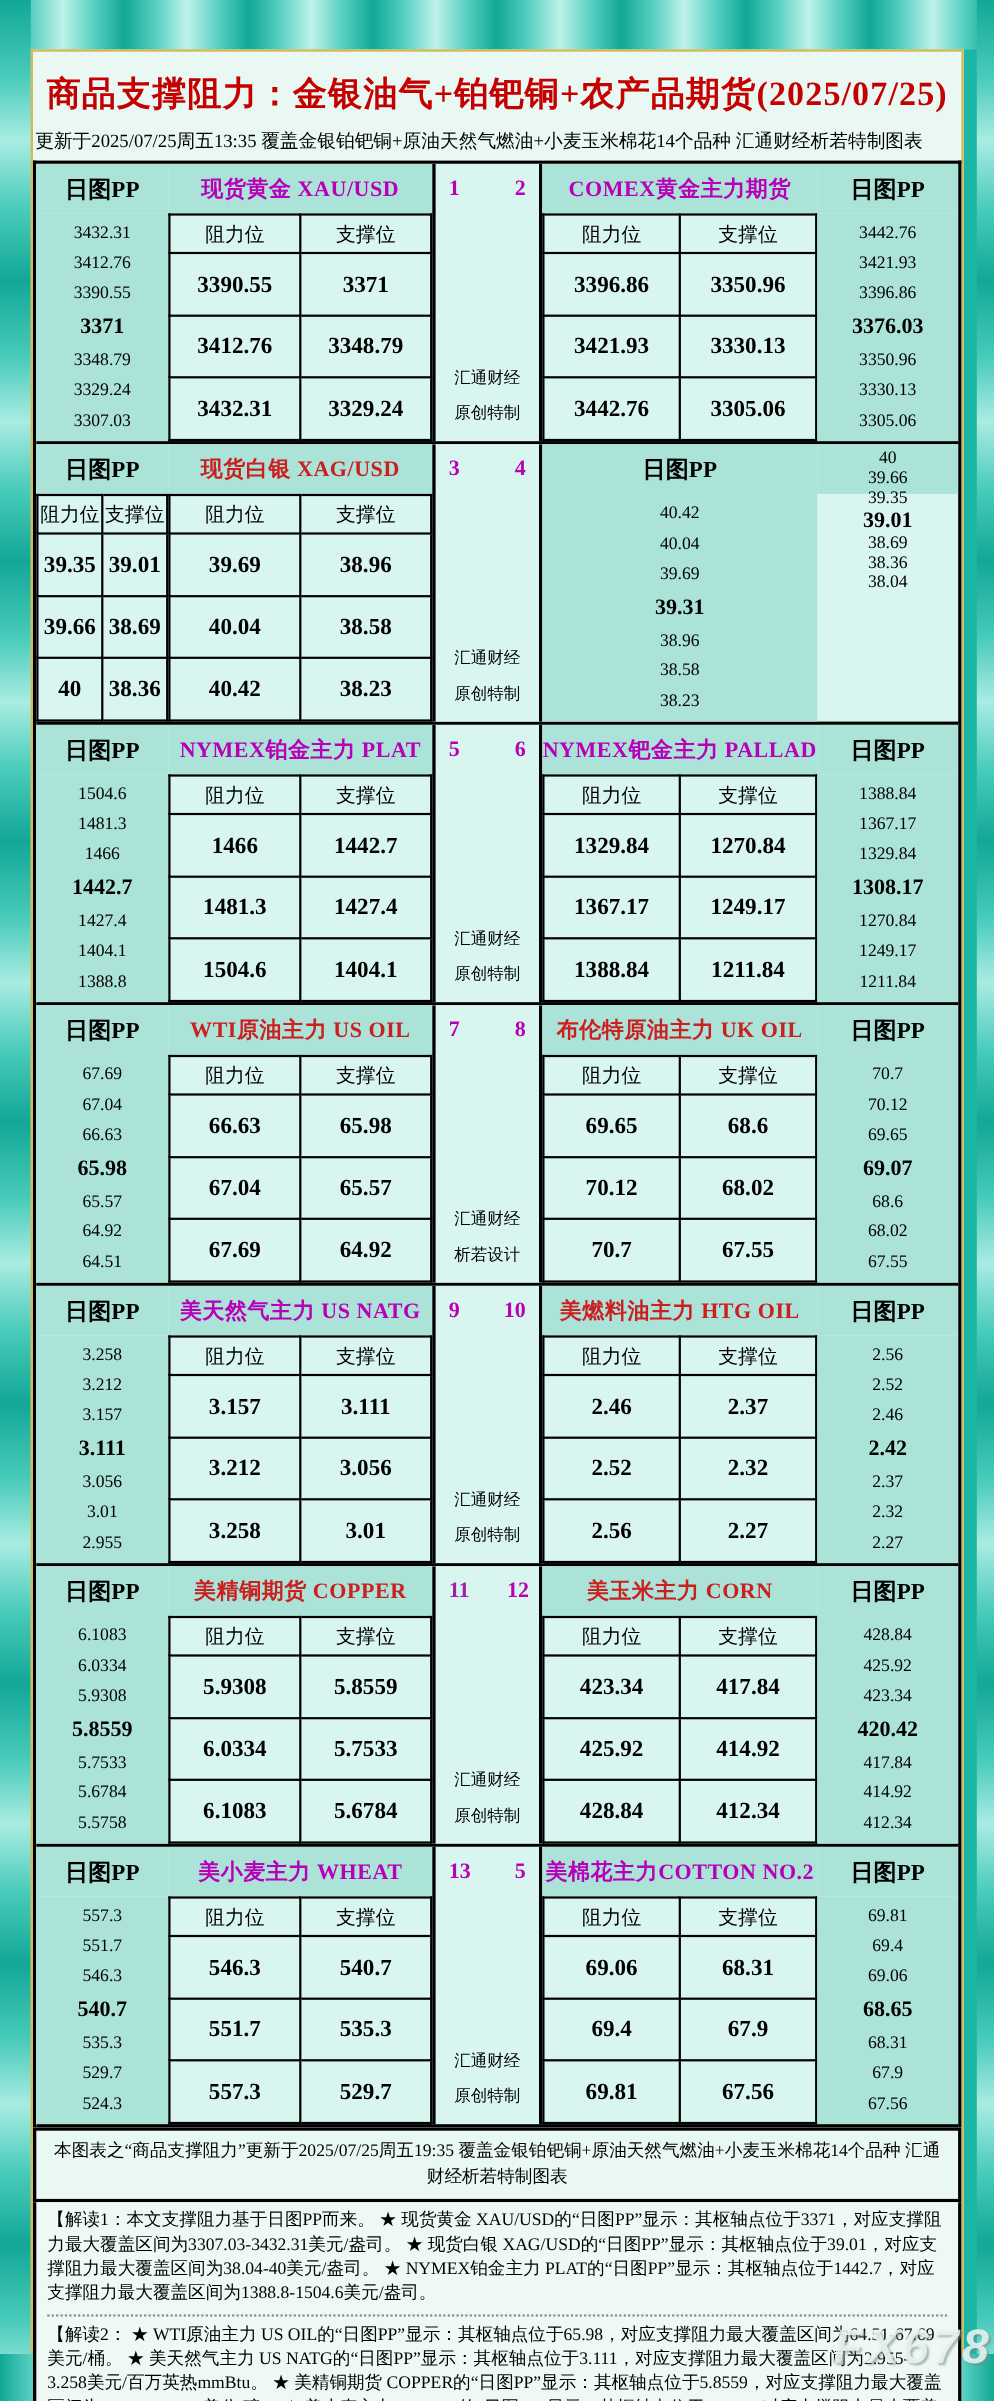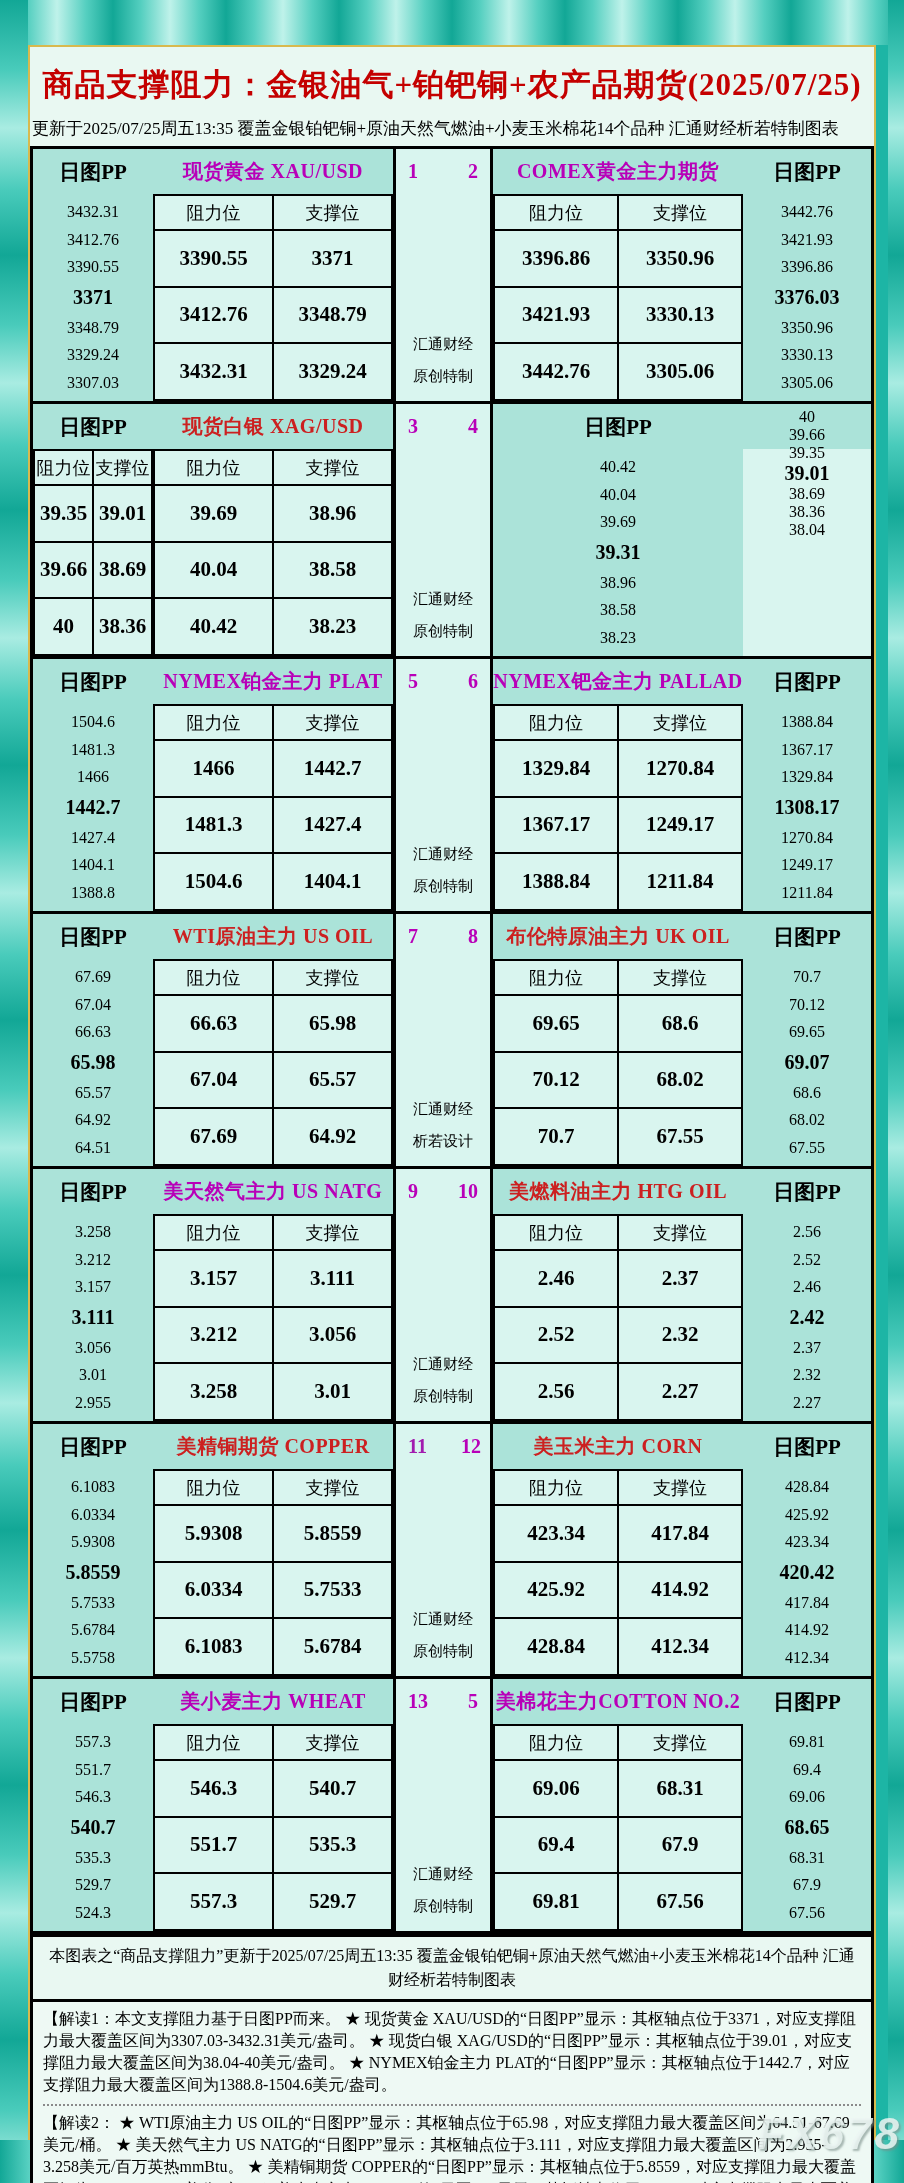--- a/index.html
+++ b/index.html
@@ -640,21 +640,21 @@
       <span class="pv">69.4</span>
       <span class="pv">69.06</span>
       <span class="pv">68.65</span>
       <span class="pv">68.31</span>
       <span class="pv">67.9</span>
       <span class="pv">67.56</span>
     </div>
   </div>
 </div>
 
-    <div class="summary">本图表之“商品支撑阻力”更新于2025/07/25周五13:35 覆盖金银铂钯铜+原油天然气燃油+小麦玉米棉花14个品种 汇通财经析若特制图表</div>
+    <div class="summary">本图表之“商品支撑阻力”更新于2025/07/25周五19:35 覆盖金银铂钯铜+原油天然气燃油+小麦玉米棉花14个品种 汇通财经析若特制图表</div>
     <div class="notes">
       <div class="note1">【解读1：本文支撑阻力基于日图PP而来。 ★ 现货黄金 XAU/USD的“日图PP”显示：其枢轴点位于3371，对应支撑阻力最大覆盖区间为3307.03-3432.31美元/盎司。 ★ 现货白银 XAG/USD的“日图PP”显示：其枢轴点位于39.01，对应支撑阻力最大覆盖区间为38.04-40美元/盎司。 ★ NYMEX铂金主力 PLAT的“日图PP”显示：其枢轴点位于1442.7，对应支撑阻力最大覆盖区间为1388.8-1504.6美元/盎司。</div>
       <div class="note2">【解读2： ★ WTI原油主力 US OIL的“日图PP”显示：其枢轴点位于65.98，对应支撑阻力最大覆盖区间为64.51-67.69美元/桶。 ★ 美天然气主力 US NATG的“日图PP”显示：其枢轴点位于3.111，对应支撑阻力最大覆盖区间为2.955-3.258美元/百万英热mmBtu。 ★ 美精铜期货 COPPER的“日图PP”显示：其枢轴点位于5.8559，对应支撑阻力最大覆盖区间为5.5758-6.1083美分/磅。 ★ 美小麦主力 WHEAT的“日图PP”显示：其枢轴点位于540.7，对应支撑阻力最大覆盖区间为524.3-557.3美分/蒲式耳。</div>
     </div>
   </div>
 
   <div class="fx">FX678</div>
 </div>
 
 </body></html>

